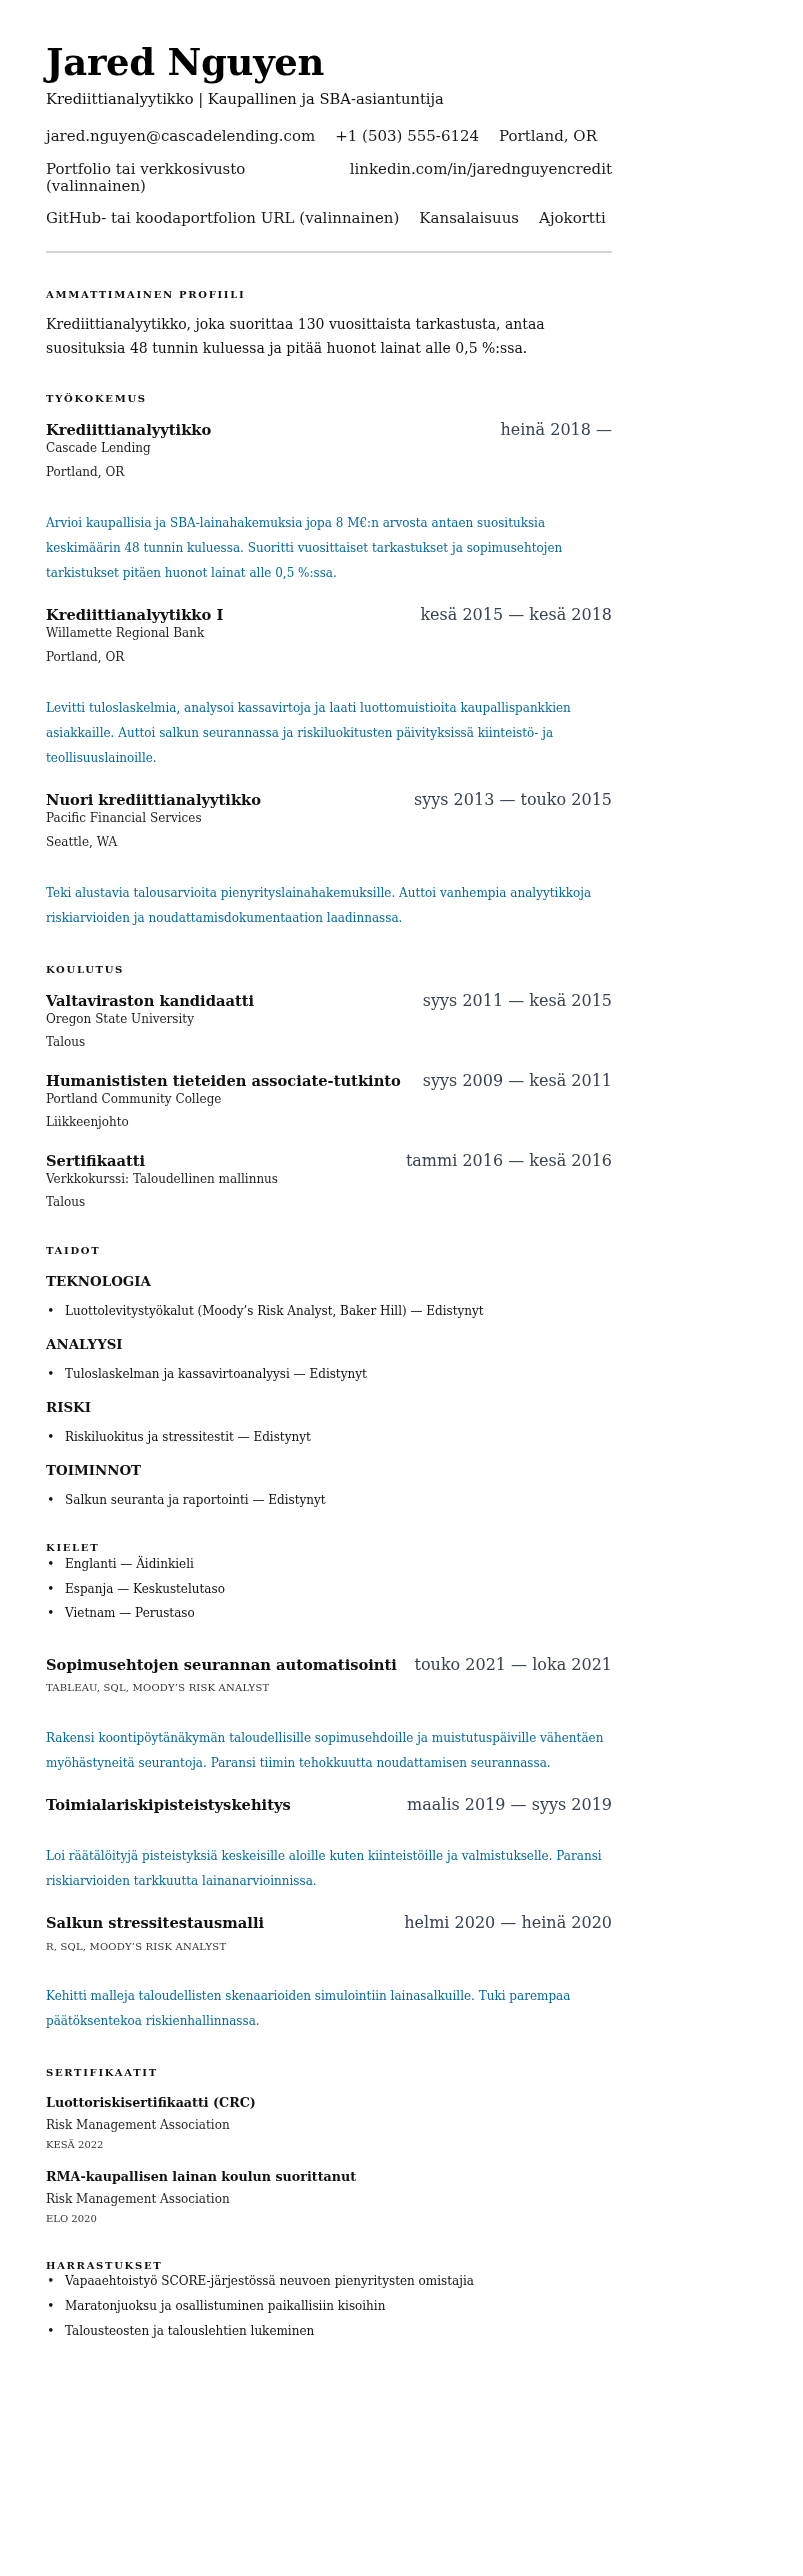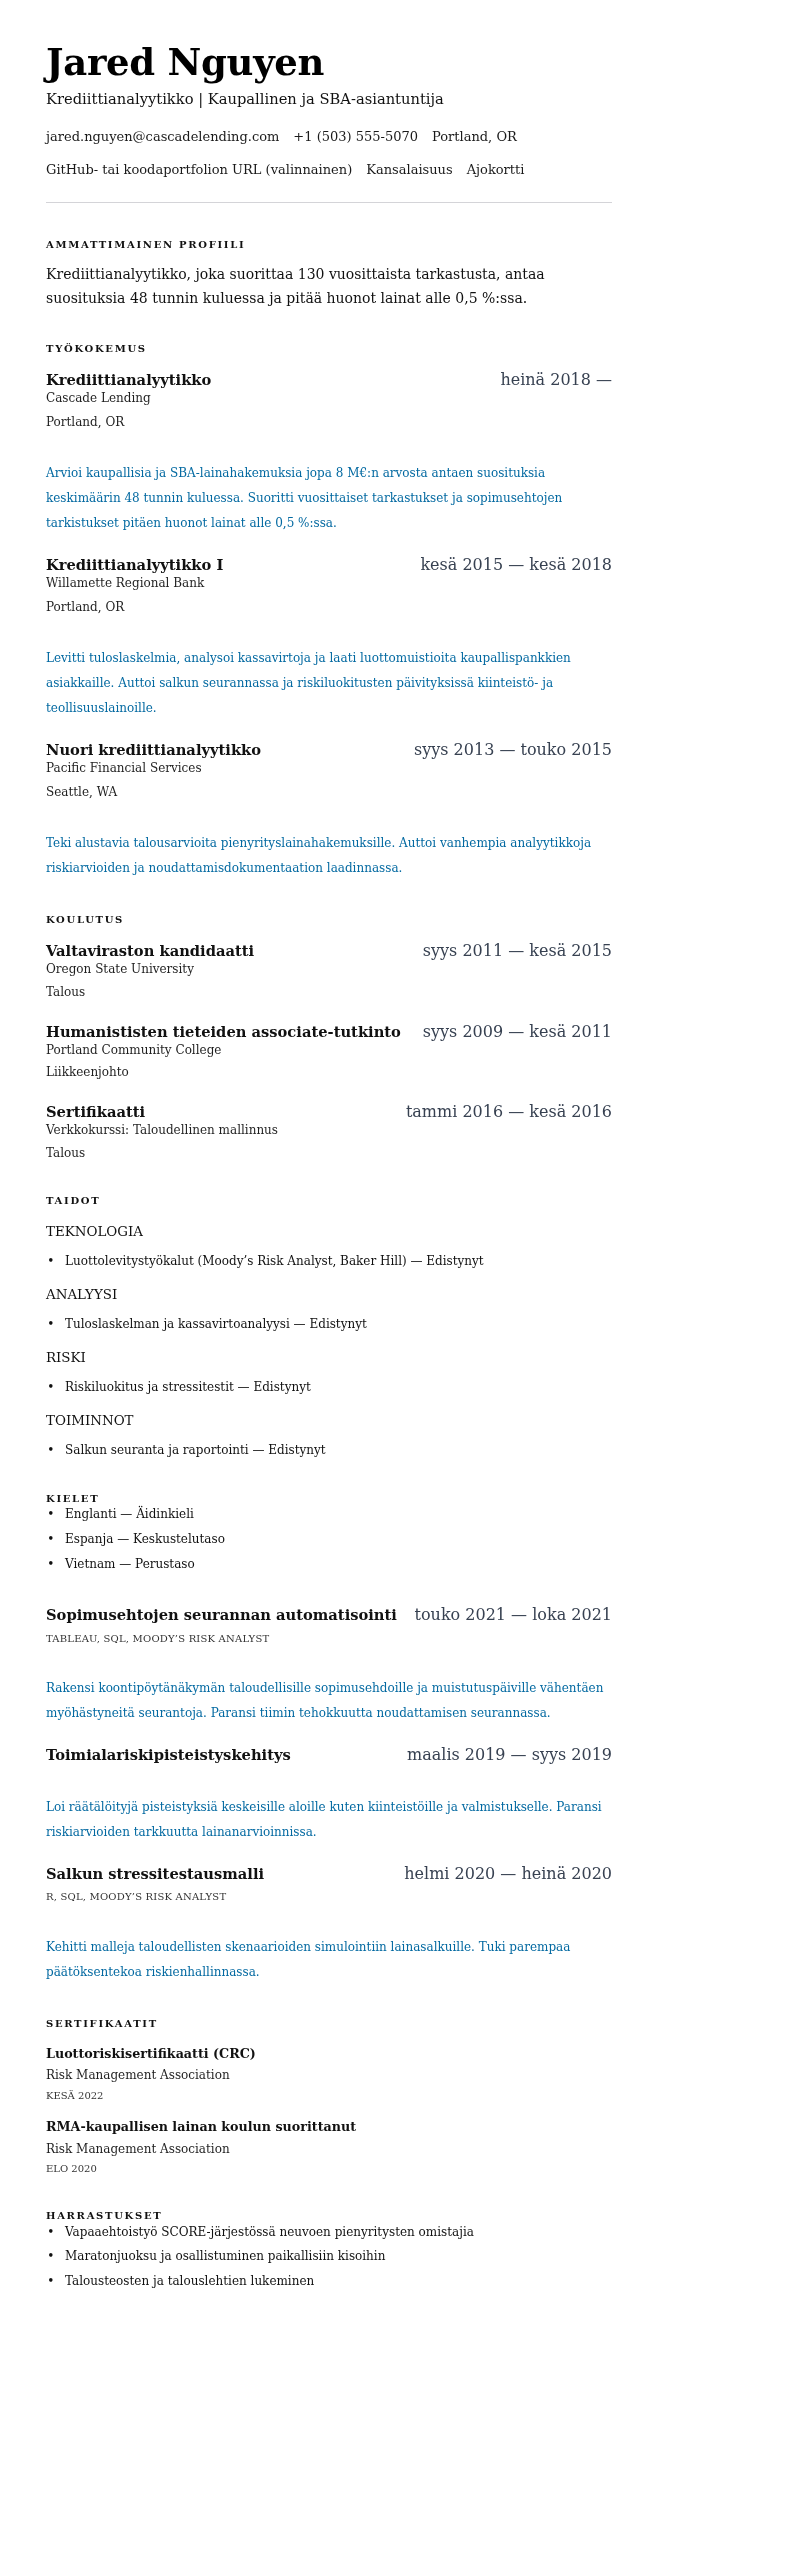--- a/index.html
+++ b/index.html
@@ -7,21 +7,21 @@
   body {
     width: 803px;
     min-height: 2576px;
     font-family: "DejaVu Serif", serif;
     color: #111111;
   }
   .page { padding: 40px 46px 40px 46px; width: 658px; }
 
   .name { font-size: 37px; font-weight: bold; line-height: 44px; color: #000; letter-spacing: -0.3px; }
   .subtitle { font-size: 14.7px; line-height: 21.4px; margin-top: 4px; color: #111; }
-  .contact-line { font-size: 13px; line-height: 17.4px; color: #1a1a1a; margin-top: 14.7px; display: flex; gap: 14px; }
+  .contact-line { font-size: 15px; line-height: 17.4px; color: #1a1a1a; margin-top: 14.7px; display: flex; gap: 20px; }
   .contact-line:first-of-type { margin-top: 19px; }
   .contact-block .contact-line + .contact-line { margin-top: 14.7px; }
   .divider { height: 1.3px; background: #d4d4d8; margin-top: 24px; }
 
   .section-head {
     font-size: 10px; font-weight: bold; letter-spacing: 1.7px; text-transform: uppercase;
     color: #111; line-height: 13.4px;
   }
   .profile .section-head { margin-top: 35px; }
   .profile-text { font-size: 14px; line-height: 24px; margin-top: 10.7px; color: #111; }
@@ -32,21 +32,21 @@
   .entry-top { display: flex; justify-content: space-between; align-items: baseline; }
   .entry-title { font-size: 14.7px; font-weight: bold; line-height: 20px; color: #111; }
   .entry-date { font-size: 16px; line-height: 17.4px; color: #374151; white-space: nowrap; }
   .entry-sub { font-size: 12px; line-height: 17.4px; color: #1f1f1f; }
   .entry-loc { font-size: 12px; line-height: 17.4px; color: #1f1f1f; margin-top: 6.7px; }
   .entry-desc { font-size: 12px; line-height: 25px; margin-top: 29.5px; color: #0369a1; }
 
   .edu .entry + .entry { margin-top: 20px; }
   .edu .entry-loc { margin-top: 5.4px; }
 
-  .skill-cat { font-size: 13.4px; font-weight: normal; line-height: 19px; margin-top: 14.7px; color: #111; }
+  .skill-cat { font-size: 13.4px; font-weight: bold; line-height: 19px; margin-top: 14.7px; color: #111; }
   .skill-list, .bullet-list { list-style: none; }
   .skill-list li, .bullet-list li {
     font-size: 12px; line-height: 17.4px; position: relative; padding-left: 19px; color: #111;
   }
   .skill-list { margin-top: 12px; }
   .skill-list li::before, .bullet-list li::before {
     content: "•"; position: absolute; left: 1.3px; top: 0; font-size: 12px;
   }
   .bullet-list { margin-top: 1px; }
   .bullet-list li + li { margin-top: 7.4px; }
@@ -65,22 +65,26 @@
 <body>
 
 <div class="page">
 
   <header>
     <h1 class="name">Jared Nguyen</h1>
     <div class="subtitle">Krediittianalyytikko | Kaupallinen ja SBA-asiantuntija</div>
     <div class="contact-block">
       <div class="contact-line">
         <span>jared.nguyen@cascadelending.com</span>
-        <span>+1 (503) 555-5070</span>
+        <span>+1 (503) 555-6124</span>
         <span>Portland, OR</span>
+      </div>
+      <div class="contact-line">
+        <span>Portfolio tai verkkosivusto (valinnainen)</span>
+        <span>linkedin.com/in/jarednguyencredit</span>
       </div>
       <div class="contact-line">
         <span>GitHub- tai koodaportfolion URL (valinnainen)</span>
         <span>Kansalaisuus</span>
         <span>Ajokortti</span>
       </div>
     </div>
     <div class="divider"></div>
   </header>
 

